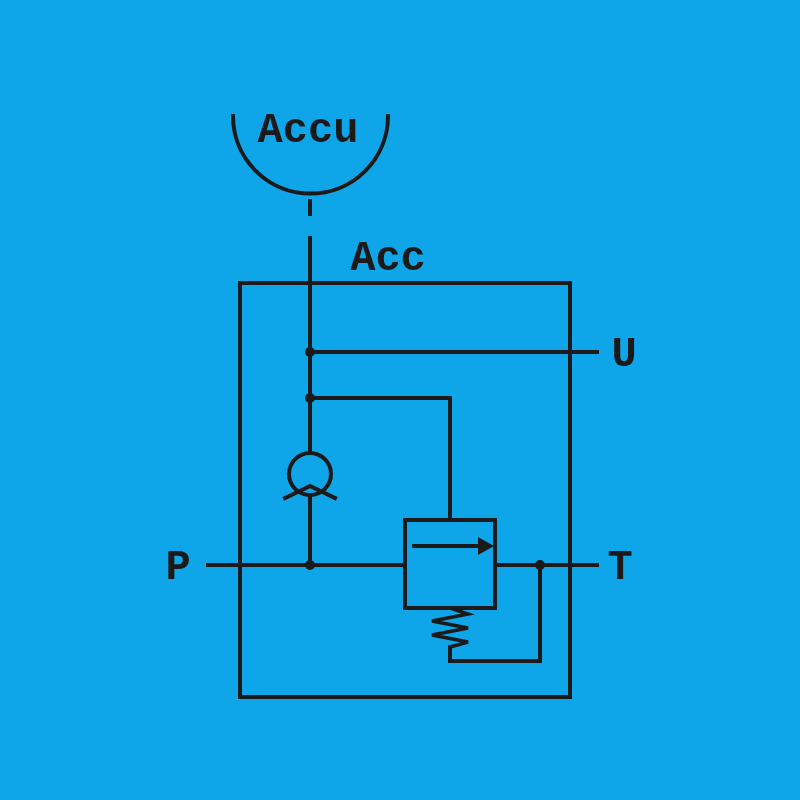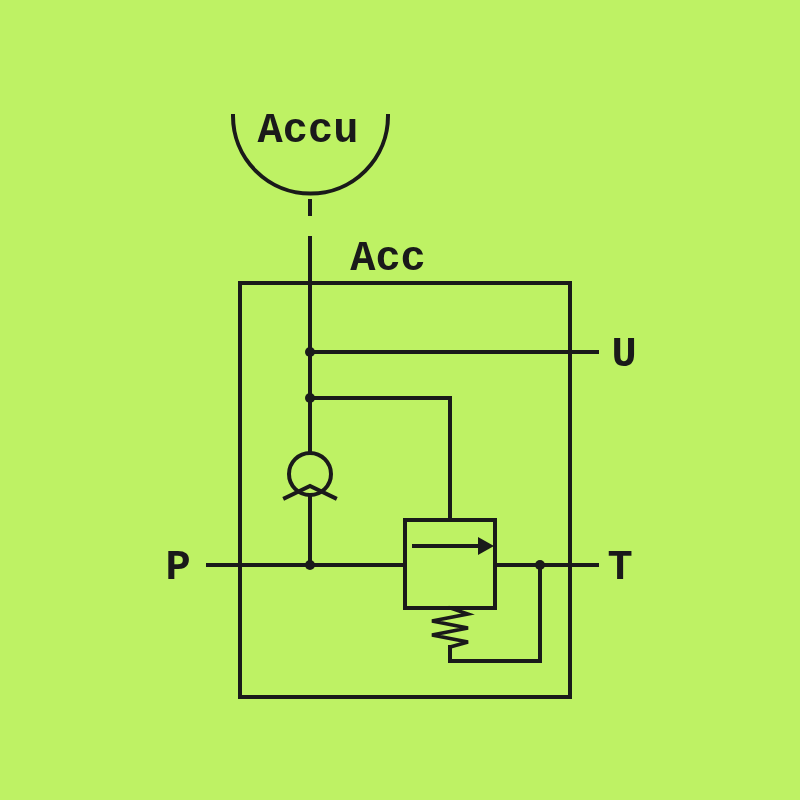--- a/index.html
+++ b/index.html
@@ -7,21 +7,21 @@
     padding: 0;
     background: #ffffff;
     width: 800px;
     height: 800px;
     overflow: hidden;
   }
   .canvas {
     position: relative;
     width: 800px;
     height: 800px;
-    background: #bef264;
+    background: #0ea5e9;
     text-align: right;
   }
   svg { display: block; }
   .stroke {
     stroke: #1a1a1a;
     stroke-width: 4;
     fill: none;
     stroke-linecap: square;
     stroke-linejoin: miter;
   }

